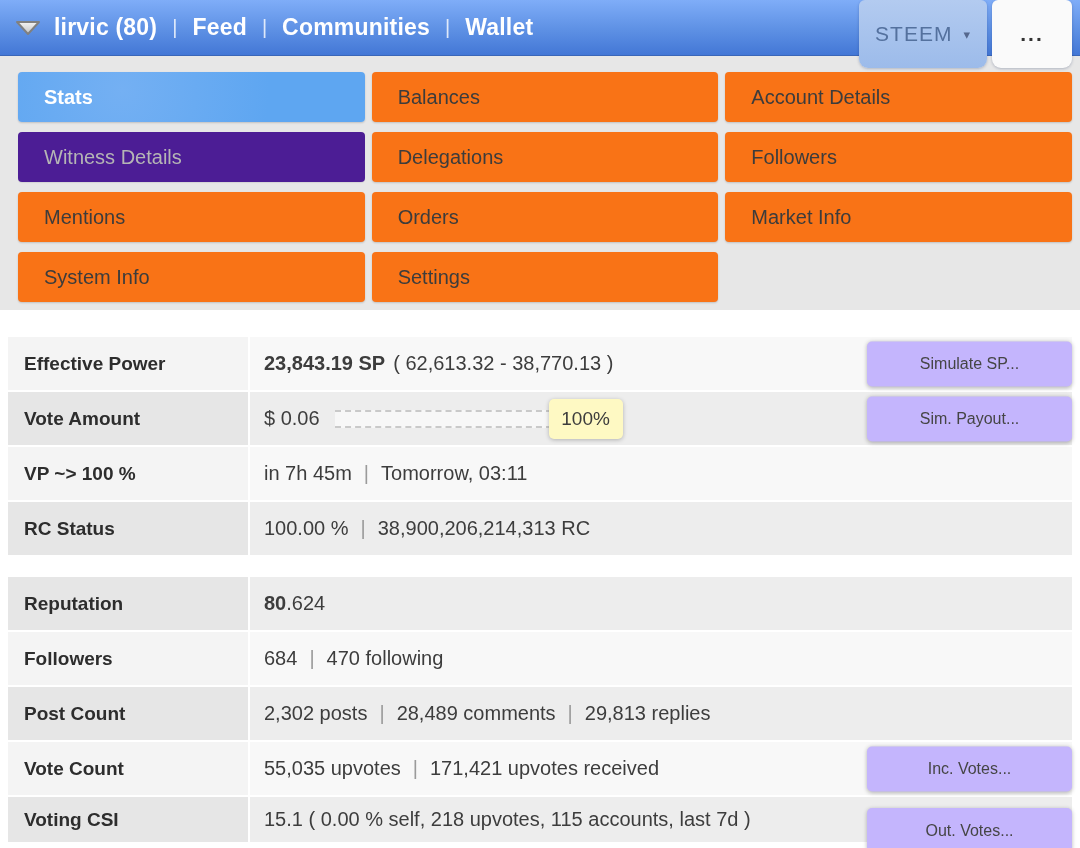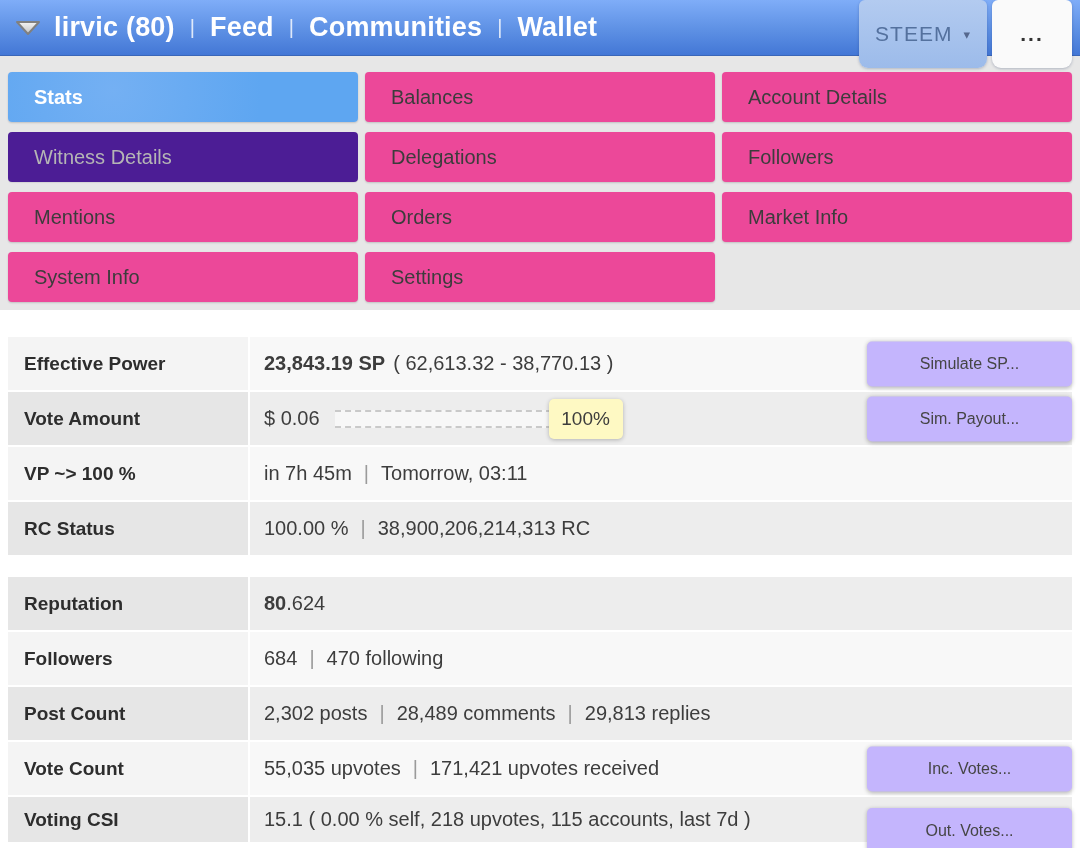--- a/index.html
+++ b/index.html
@@ -3,35 +3,35 @@
 <meta charset="utf-8">
 <style>
   * { margin:0; padding:0; box-sizing:border-box; }
   html,body { width:1080px; height:848px; overflow:hidden; background:#ffffff;
     font-family:"Liberation Sans","DejaVu Sans",sans-serif; }
 
   
   .topbar { height:56px; background:linear-gradient(180deg,#7fadf8 0%,#5d90e4 55%,#4377d6 100%);
     border-bottom:1px solid #3a66b8; display:flex; align-items:center; padding-left:14px; }
   .caret-badge { width:28px; height:20px; margin-right:12px; flex:0 0 auto; cursor:pointer; }
-  .nav-item { color:#ffffff; font-size:27px; font-weight:700; letter-spacing:.2px; cursor:pointer; }
+  .nav-item { color:#ffffff; font-size:23px; font-weight:700; letter-spacing:.2px; cursor:pointer; }
   .nav-pipe { color:rgba(255,255,255,.8); font-size:20px; font-weight:400; margin:0 15px; }
   .topbar-spacer { flex:1; }
   .top-btn { align-self:flex-start; height:68px; display:flex; align-items:center; justify-content:center;
     border-radius:6px 6px 9px 9px; box-shadow:0 1px 3px rgba(10,30,80,.25); cursor:pointer; }
   .steem-btn { width:128px; background:linear-gradient(180deg,#b3cbf0,#9cbbea); color:#54719e;
     font-size:21px; letter-spacing:1px; gap:11px; margin-right:5px; }
   .steem-caret { font-size:13px; color:#55688e; }
   .more-btn { width:80px; background:#fafafa; color:#333; font-size:21px; font-weight:700;
     letter-spacing:2px; margin-right:8px; }
 
   
-  .tabs { background:#e7e7e7; padding:16px 8px 8px 8px;
+  .tabs { background:#e7e7e7; padding:16px 8px 8px 18px;
     display:grid; grid-template-columns:repeat(3,1fr); column-gap:7px; row-gap:10px; }
-  .tab { height:50px; border-radius:4px; background:#ec4899; box-shadow:0 1px 2px rgba(0,0,0,.16);
+  .tab { height:50px; border-radius:4px; background:#f97316; box-shadow:0 1px 2px rgba(0,0,0,.16);
     display:flex; align-items:center; padding-left:26px; font-size:20px; color:#3c3c3c; cursor:pointer; }
   .tab.active { background:radial-gradient(circle at 30% 35%, #74b0f3 0%, #5ea6f1 60%);
     color:#ffffff; font-weight:700; }
   .tab.disabled { background:#4c1d95; color:#b5b5b5; box-shadow:0 1px 1px rgba(0,0,0,.08); }
 
   .white-gap-top { height:27px; background:#ffffff; }
 
   
   .table { margin:0 8px; }
   .row { display:flex; height:53px; margin-bottom:2px; position:relative; }

